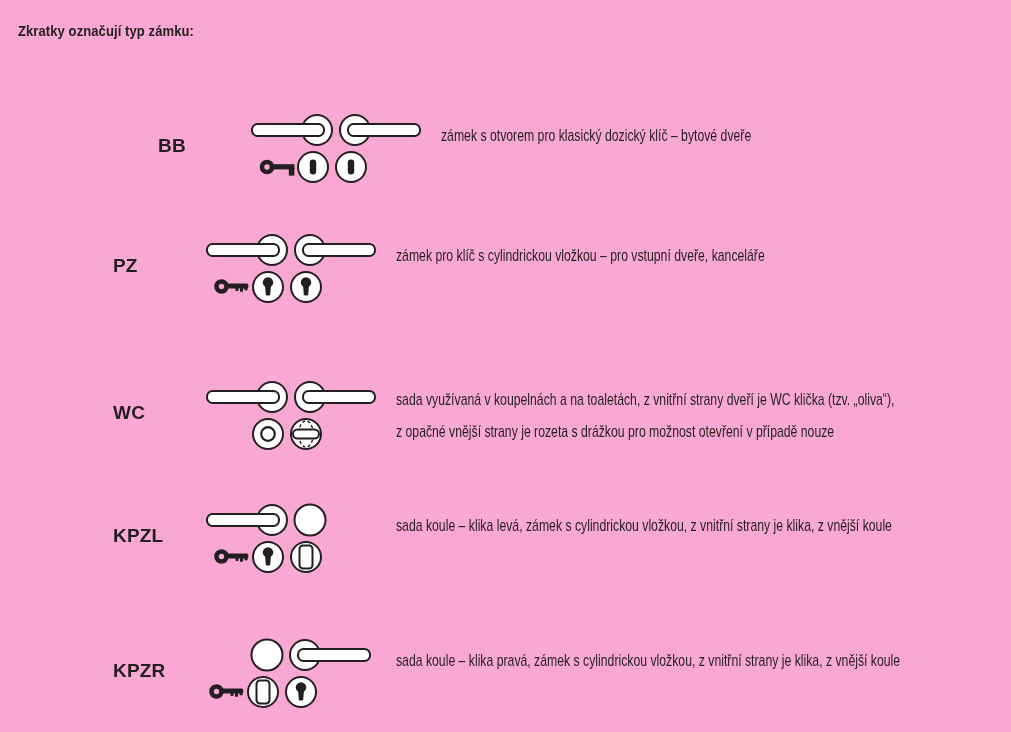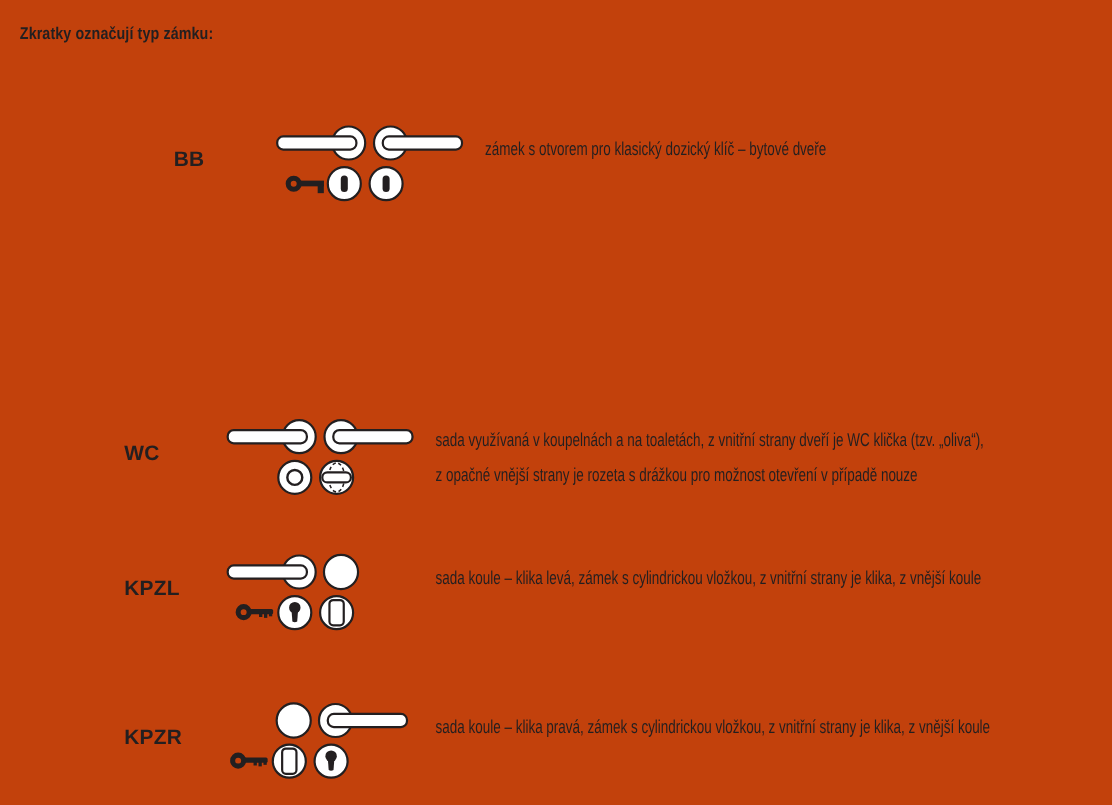--- a/index.html
+++ b/index.html
@@ -1,20 +1,20 @@
 <!DOCTYPE html>
 <html lang="cs"><head>
 <meta charset="utf-8">
 <style>
   html, body { margin: 0; padding: 0; background: #ffffff; }
   #page {
     position: relative;
     width: 1011px;
     height: 732px;
-    background: #c2410c;
+    background: #f9a8d4;
     font-family: "Liberation Sans", "DejaVu Sans", sans-serif;
     color: #231f20;
     overflow: hidden;
   }
   #title {
     position: absolute;
     left: 18px;
     top: 22px;
     font-size: 15.5px;
     font-weight: bold;
@@ -124,20 +124,43 @@
           <use href="#kh-bb"></use>
         </g>
       <g transform="translate(101 57)">
           <use href="#rosette"></use>
           <use href="#kh-bb"></use>
         </g>
     </svg>
     <div class="desc">zámek s otvorem pro klasický dozický klíč – bytové dveře</div>
   </div>
 
+  <div class="row row-pz">
+    <div class="code">PZ</div>
+    <svg class="iconset" width="172" height="80" viewBox="0 0 172 80">
+      <g>
+          <use href="#handle-left"></use>
+        </g>
+      <g>
+          <use href="#handle-right"></use>
+        </g>
+      <g>
+          <use href="#key-pz"></use>
+        </g>
+      <g transform="translate(63 57)">
+          <use href="#rosette"></use>
+          <use href="#kh-pz"></use>
+        </g>
+      <g transform="translate(101 57)">
+          <use href="#rosette"></use>
+          <use href="#kh-pz"></use>
+        </g>
+    </svg>
+    <div class="desc">zámek pro klíč s cylindrickou vložkou – pro vstupní dveře, kanceláře</div>
+  </div>
 
   <div class="row row-wc">
     <div class="code">WC</div>
     <svg class="iconset" width="172" height="80" viewBox="0 0 172 80">
       <g>
           <use href="#handle-left"></use>
         </g>
       <g>
           <use href="#handle-right"></use>
         </g>

